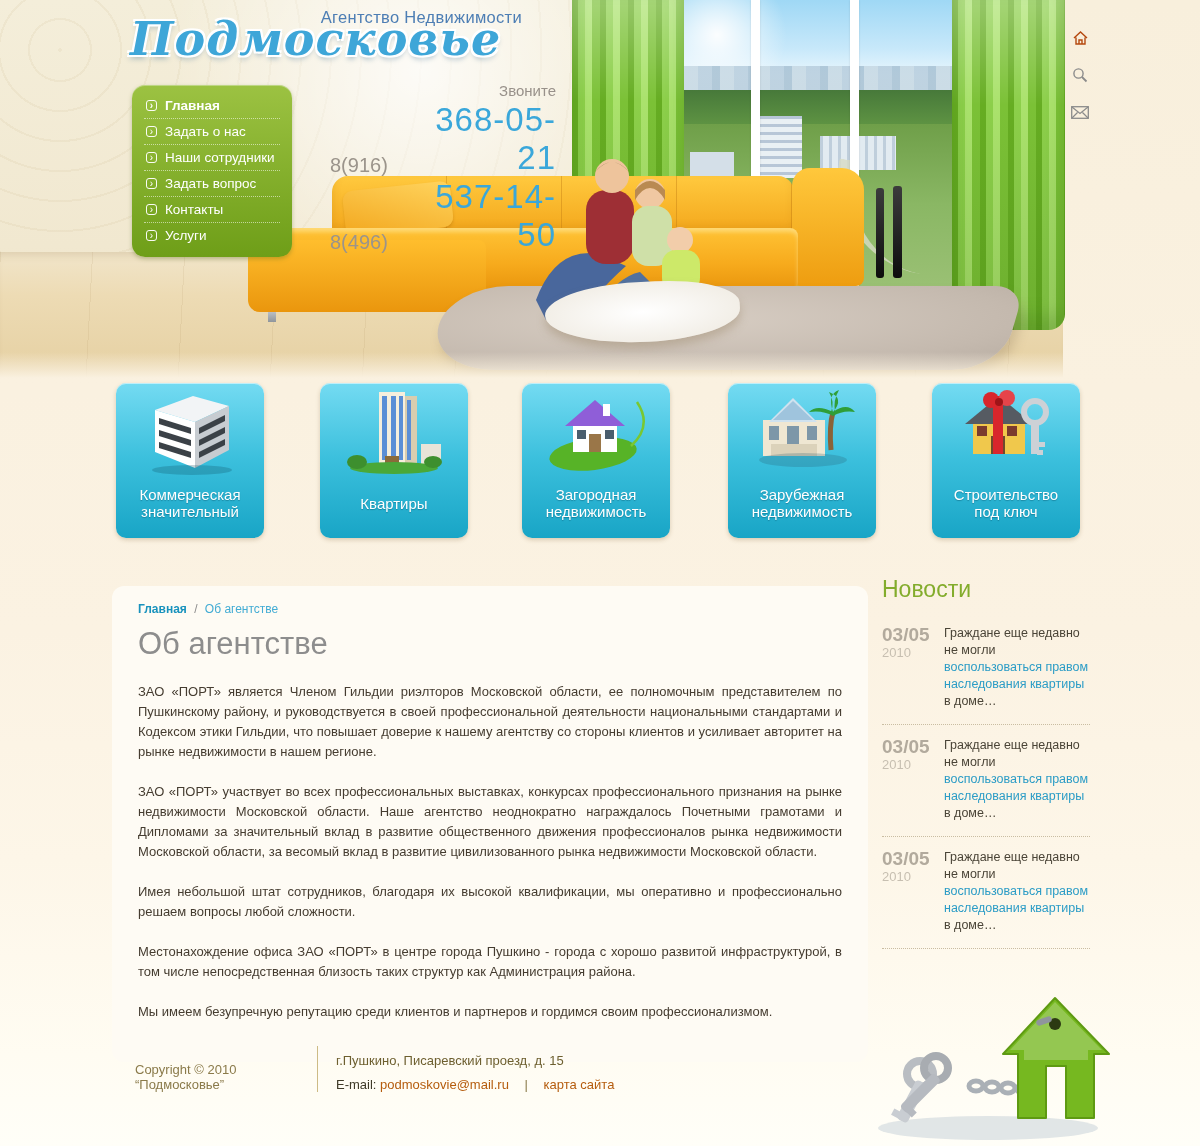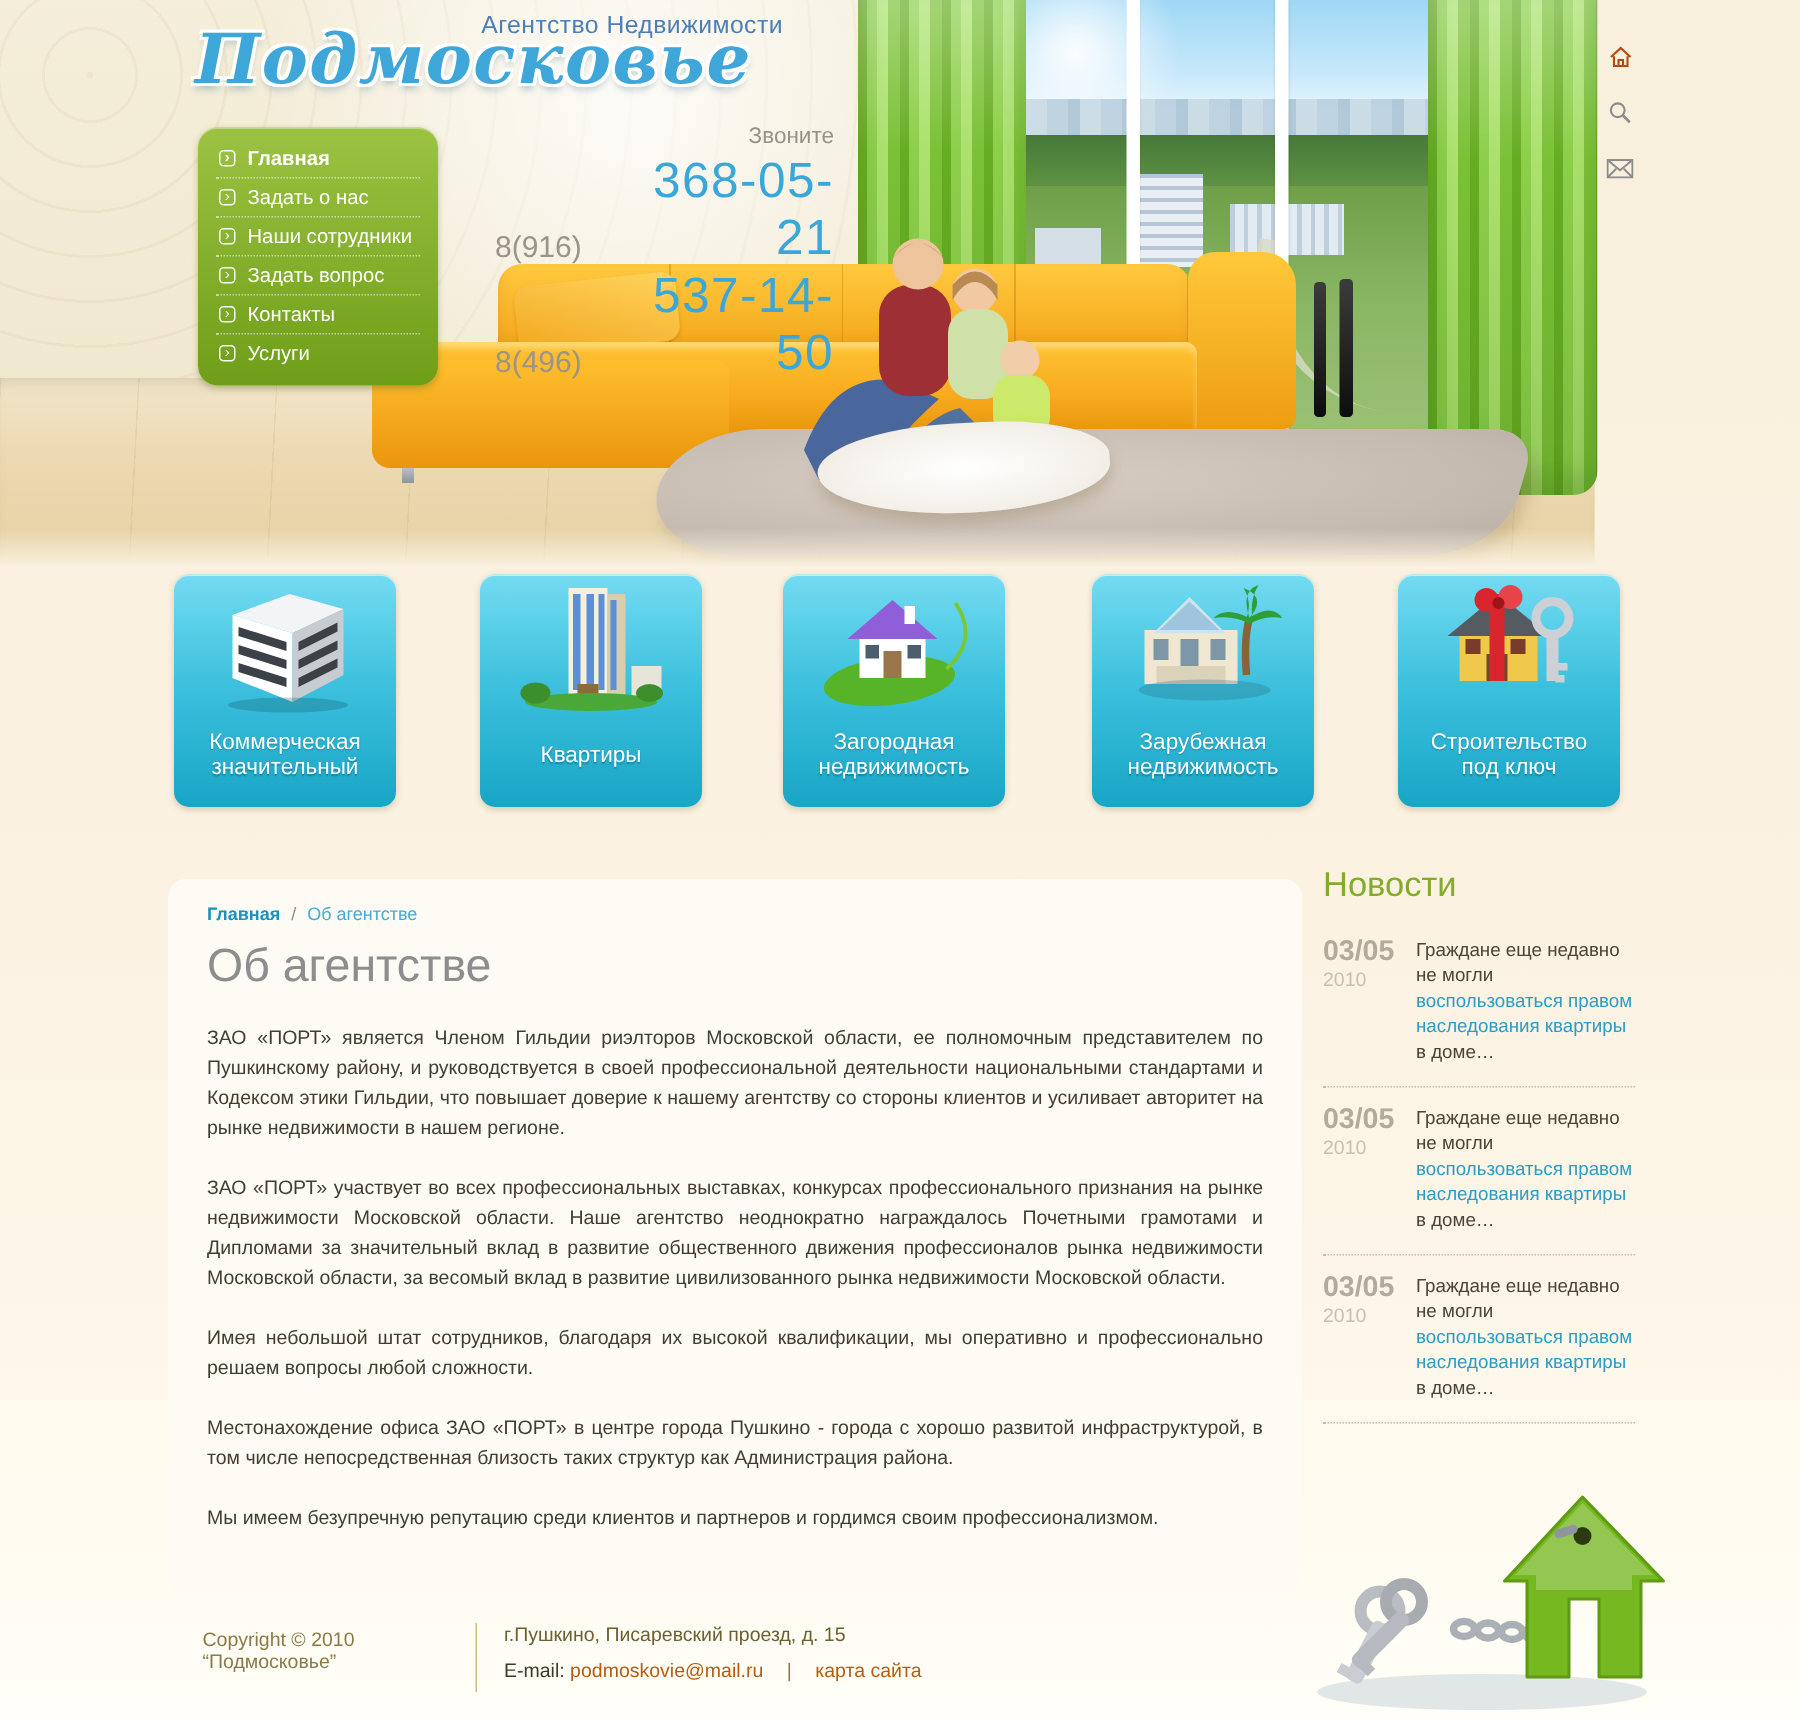--- a/index.html
+++ b/index.html
@@ -136,21 +136,21 @@
   .news-title { font-size:23px; font-weight:normal; color:#83ac2c; margin-bottom:10px; }
   .news-item { display:flex; gap:10px; padding:12px 0 14px; border-bottom:1px dotted #c9bda2; }
   .date-col { width:52px; flex:0 0 auto; text-align:left; }
   .news-date { font-size:19px; font-weight:bold; color:#b2aa9d; line-height:20px; }
   .news-year { font-size:13px; color:#c7bfb1; text-align:left; }
   .news-text { font-size:12.5px; line-height:17px; color:#4a4437; }
   .news-text a { color:#2b9cc6; cursor:pointer; }
 
   
   .keys-graphic { position:absolute; left:858px; top:990px; z-index:5; }
-  .footer-row { position:absolute; left:135px; top:1082px; display:flex; align-items:flex-start; z-index:6; }
+  .footer-row { position:absolute; left:135px; top:1046px; display:flex; align-items:flex-end; z-index:6; }
   .copyright { width:182px; font-size:13px; color:#8a7a4a; padding-top:3px; }
   .footer-divider { width:1px; align-self:stretch; min-height:46px; background:#cdbb85; margin:0 18px 0 0; }
   .addr-col { font-size:13px; color:#6d5f2f; }
   .addr-line { margin-bottom:9px; }
   .email-line { color:#3f3a28; }
   .email-line a { color:#b55c0d; cursor:pointer; }
   .link-sep { color:#8a7a4a; margin:0 12px; }
 </style>
 </head>
 <body>

